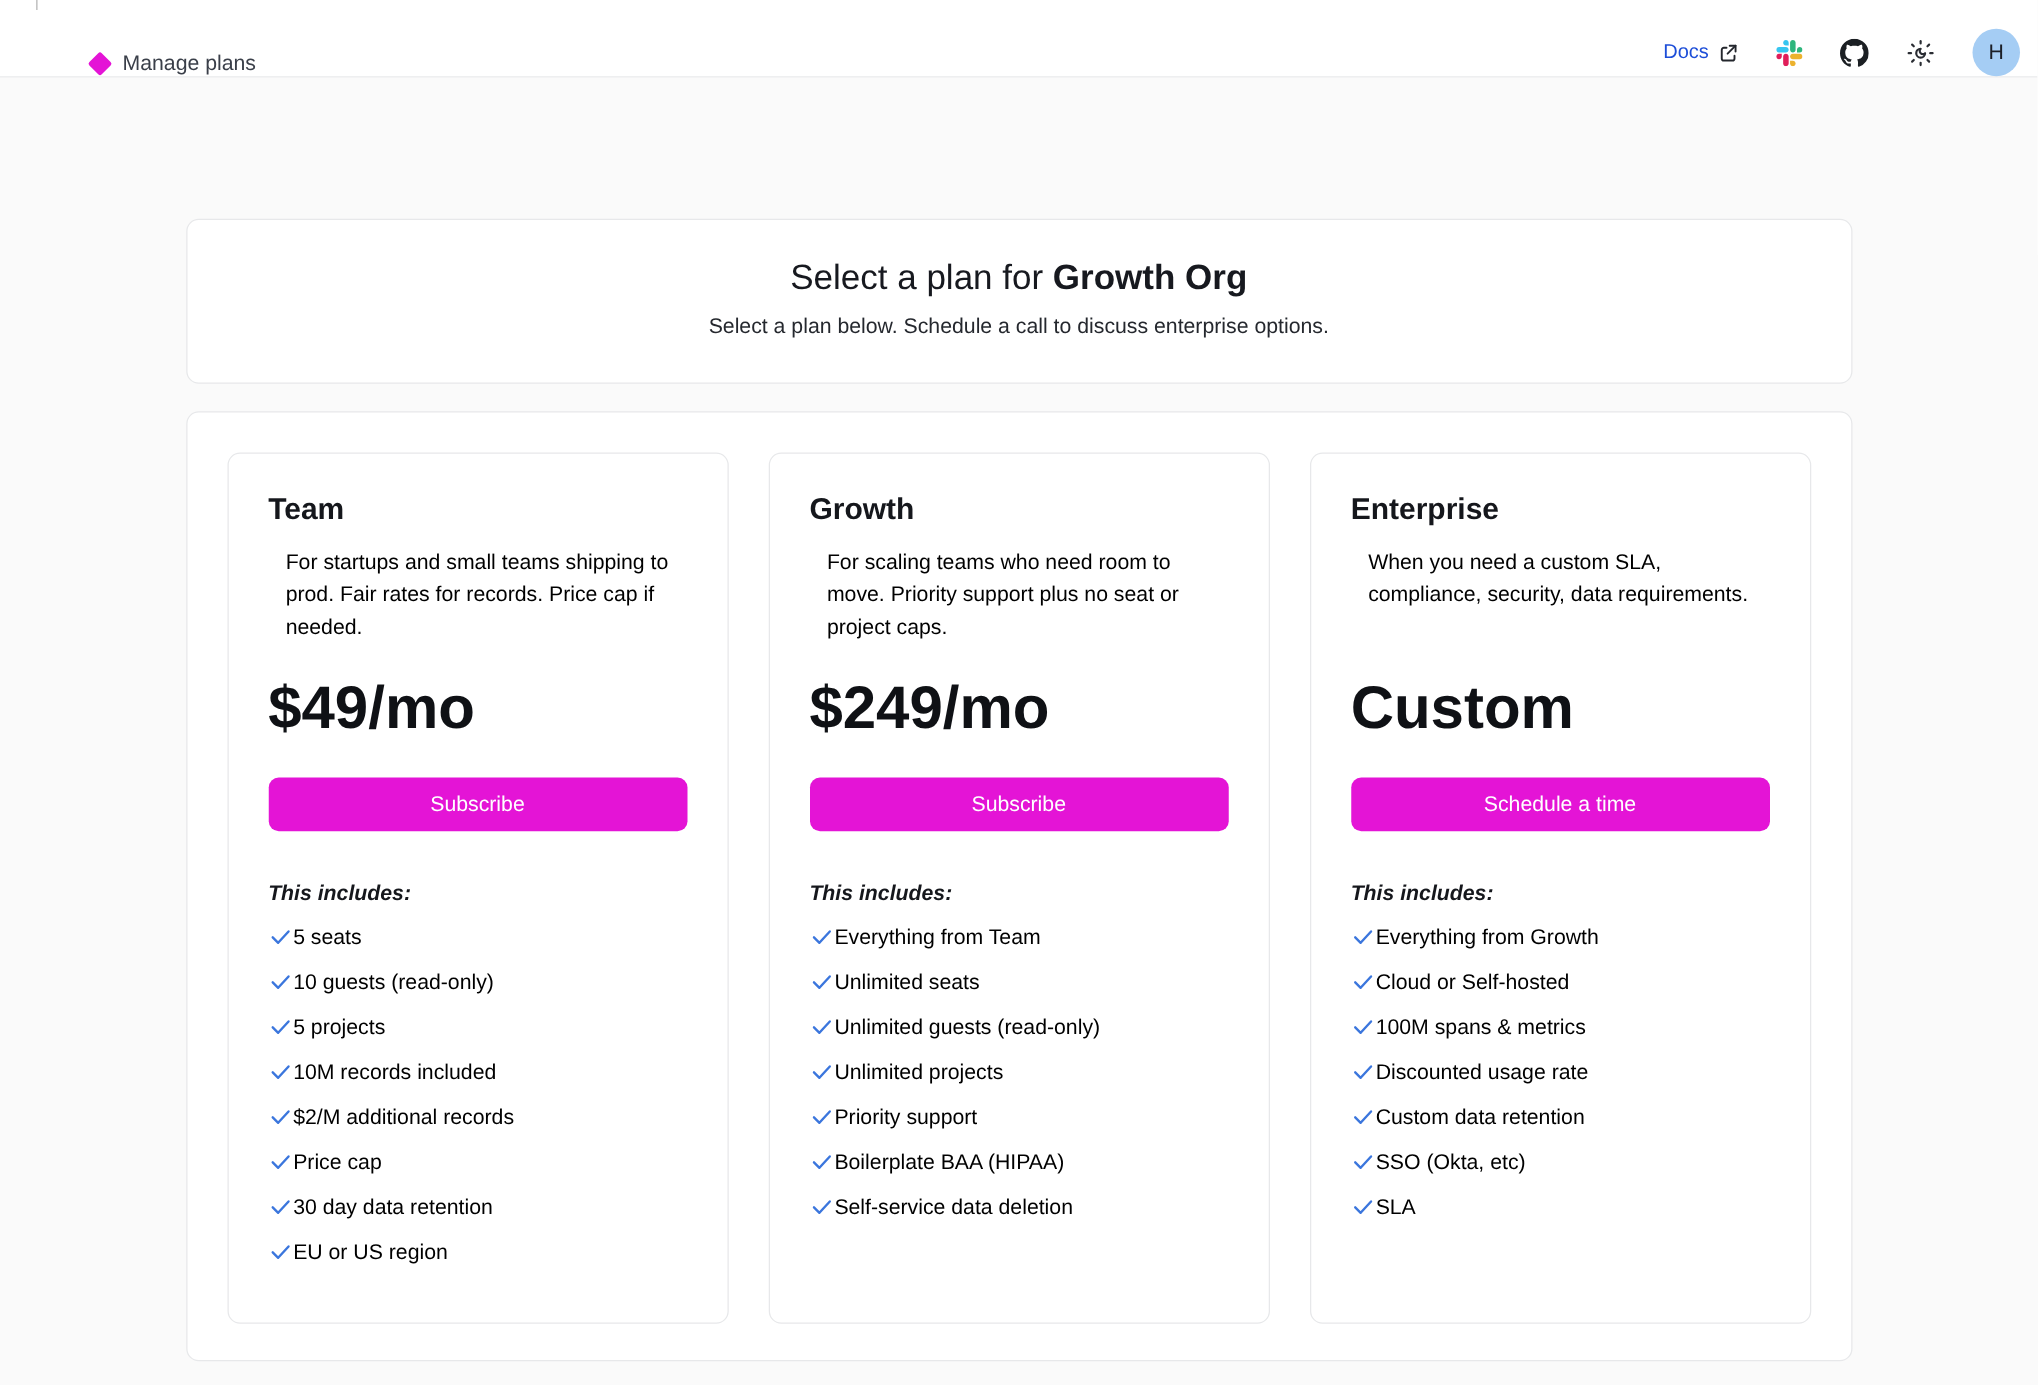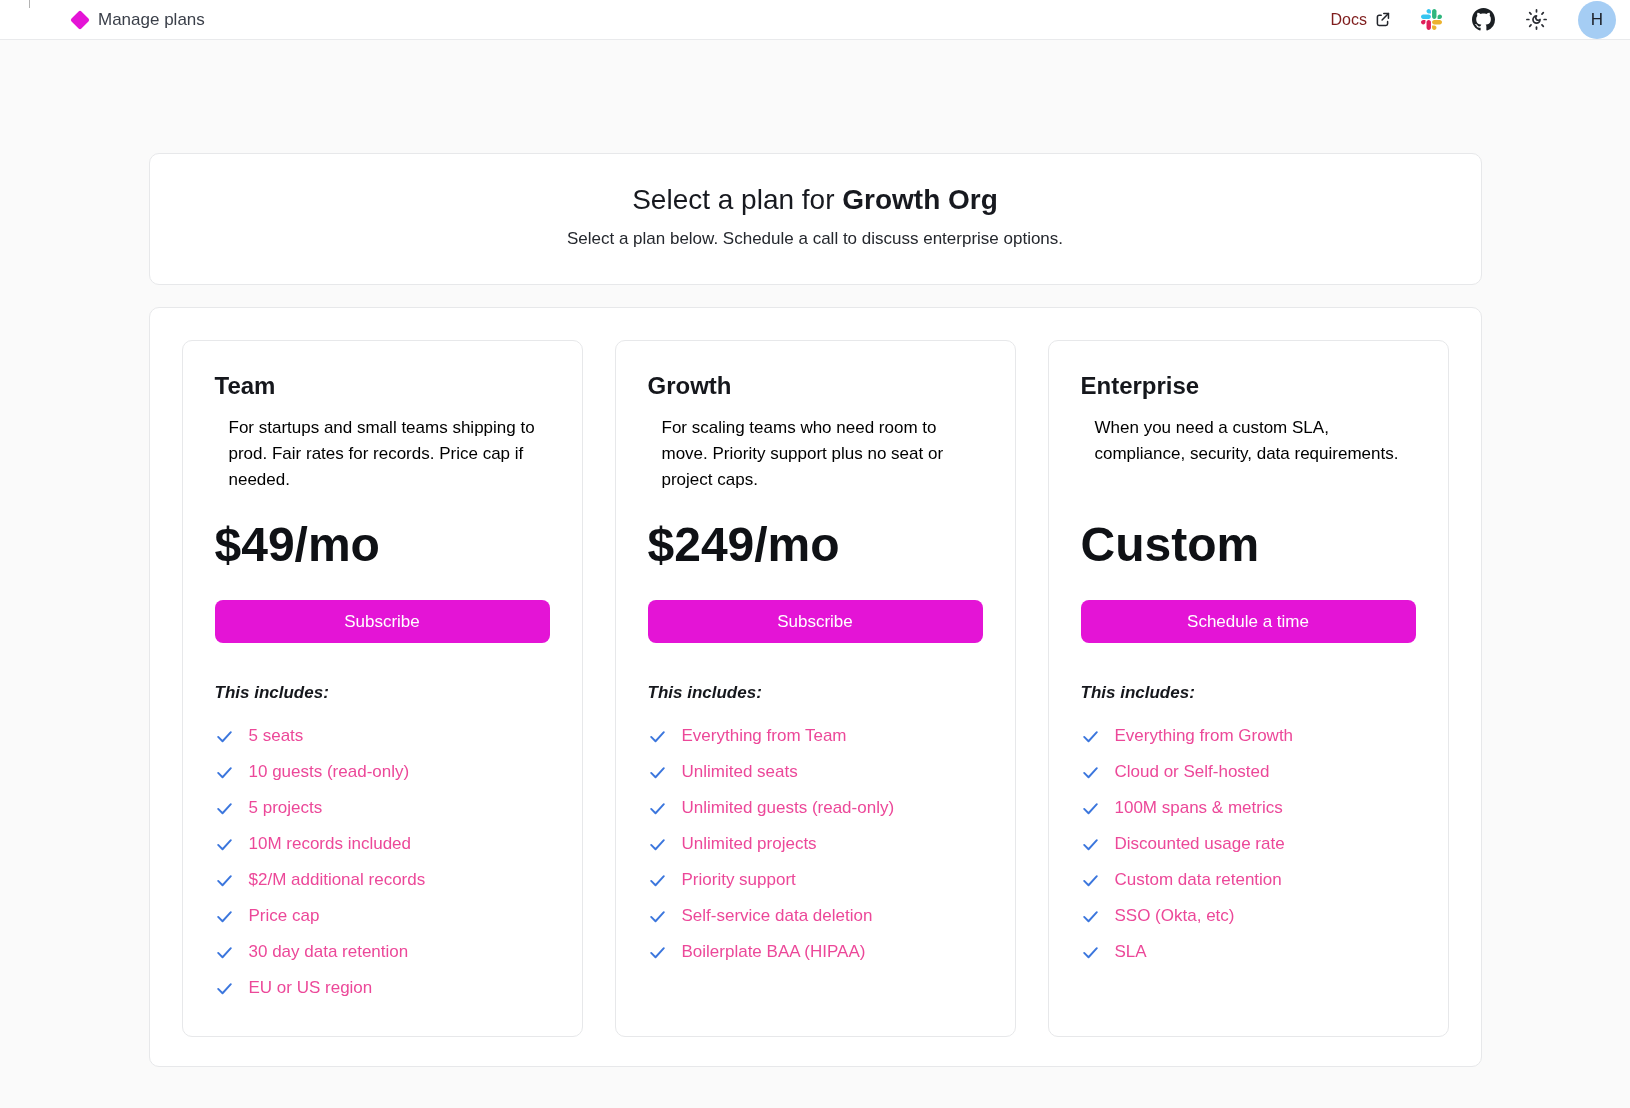--- a/index.html
+++ b/index.html
@@ -16,40 +16,40 @@
     background:var(--page-bg);
     font-family:"Liberation Sans","DejaVu Sans",sans-serif;
     color:#17191f;
     -webkit-font-smoothing:antialiased;
     overflow:hidden;
   }
 
   
   .topbar{
     position:relative;
-    height:40px;background:#ffffff;
+    height:62px;background:#ffffff;
     border-bottom:1px solid #e9eaec;
-    display:flex;align-items:center;
+    display:flex;align-items:flex-end;
     padding:0 14px 0 73px;
   }
   .tick-artifact{
     position:absolute;left:29px;top:0;width:1px;height:8px;background:#b3b3b3;
   }
   .brand{display:flex;align-items:center;gap:11px;}
   .diamond{
     width:14px;height:14px;background:var(--accent);
     transform:rotate(45deg);border-radius:2px;flex:0 0 auto;
   }
   .topbar-title{font-size:17px;color:#3a3f49;}
   .topbar-right{
     margin-left:auto;display:flex;align-items:center;gap:30px;
   }
   .docs-link{
     display:flex;align-items:center;gap:7px;cursor:pointer;
-    font-size:16px;color:#7f1d1d;text-decoration:none;
+    font-size:16px;color:#1d4ed8;text-decoration:none;
   }
   .icon-btn{display:flex;align-items:center;justify-content:center;cursor:pointer;background:none;border:none;padding:0;}
   .avatar{
     width:38px;height:38px;border-radius:50%;
     background:var(--avatar-bg);
     display:flex;align-items:center;justify-content:center;
     font-size:17px;color:#1b1f27;cursor:pointer;
   }
 
   
@@ -83,22 +83,22 @@
   .plan-desc{margin:14px;font-size:17px;line-height:26px;color:#000000;min-height:78px;}
   .plan-price{margin:24px 0 0;font-size:48px;line-height:56px;font-weight:700;color:#0f1115;}
   .plan-cta{
     display:block;width:100%;height:43px;margin-top:27px;
     background:var(--accent);color:#fff;border:none;border-radius:8px;
     font-family:inherit;font-size:17px;font-weight:500;cursor:pointer;
   }
   .includes-label{margin:39px 0 0;font-size:17px;font-weight:700;color:#15171c;line-height:22px;font-style:italic;}
   .features{list-style:none;margin:14px 0 0;padding:0;}
   .feature{
-    display:flex;align-items:center;gap:15px;height:36px;
-    font-size:17px;color:#ec4899;
+    display:flex;gap:1px;height:36px;
+    font-size:17px;color:#000000;
   }
   .feature svg{flex:0 0 auto;}
 </style>
 </head>
 <body>
 
 <header class="topbar">
   <div class="tick-artifact"></div>
   <div class="brand">
     <span class="diamond"></span>
@@ -268,28 +268,28 @@
     <svg width="19" height="19" viewBox="0 0 24 24" fill="none" stroke="#3b76dd" stroke-width="2.4" stroke-linecap="round" stroke-linejoin="round">
       <path d="M4 12.5l5.5 5.5L20 6.5"></path>
     </svg>
     <span>Priority support</span>
   </li>
 
   <li class="feature">
     <svg width="19" height="19" viewBox="0 0 24 24" fill="none" stroke="#3b76dd" stroke-width="2.4" stroke-linecap="round" stroke-linejoin="round">
       <path d="M4 12.5l5.5 5.5L20 6.5"></path>
     </svg>
+    <span>Boilerplate BAA (HIPAA)</span>
+  </li>
+
+  <li class="feature">
+    <svg width="19" height="19" viewBox="0 0 24 24" fill="none" stroke="#3b76dd" stroke-width="2.4" stroke-linecap="round" stroke-linejoin="round">
+      <path d="M4 12.5l5.5 5.5L20 6.5"></path>
+    </svg>
     <span>Self-service data deletion</span>
-  </li>
-
-  <li class="feature">
-    <svg width="19" height="19" viewBox="0 0 24 24" fill="none" stroke="#3b76dd" stroke-width="2.4" stroke-linecap="round" stroke-linejoin="round">
-      <path d="M4 12.5l5.5 5.5L20 6.5"></path>
-    </svg>
-    <span>Boilerplate BAA (HIPAA)</span>
   </li>
 </ul>
   </article>
 
   <article class="plan-card">
     <h2 class="plan-name">Enterprise</h2>
     <p class="plan-desc">When you need a custom SLA, compliance, security, data requirements.</p>
     <div class="plan-price">Custom</div>
     <button class="plan-cta">Schedule a time</button>
     <div class="includes-label">This includes:</div>

